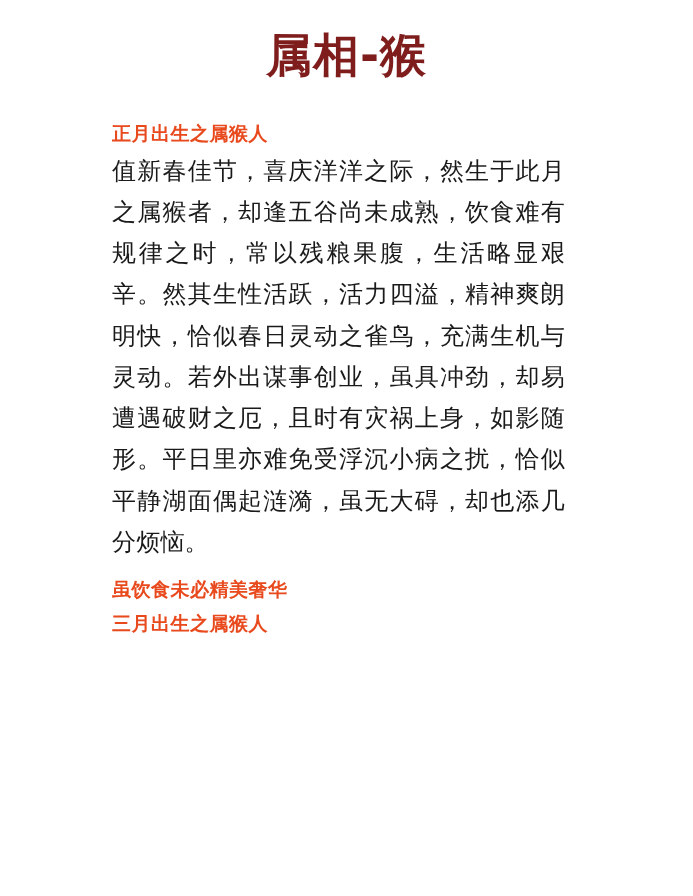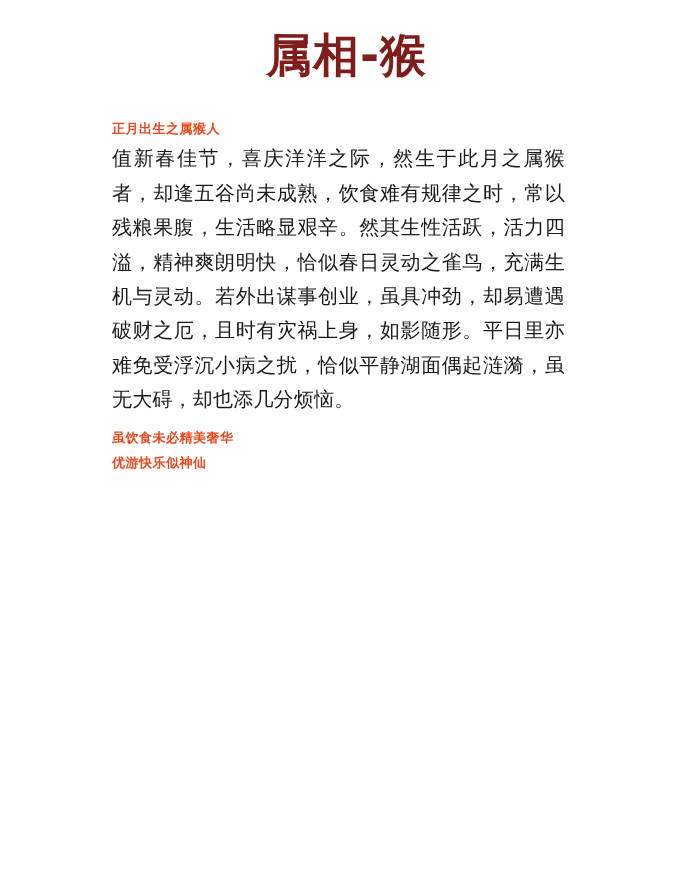--- a/index.html
+++ b/index.html
@@ -36,28 +36,28 @@
     padding: 0 112px 0 112px;
     margin-top: 36px;
     box-sizing: border-box;
   }
   .section {
     margin-bottom: 4px;
   }
   .section-heading {
     color: #e8491d;
     font-weight: bold;
-    font-size: 13px;
+    font-size: 19px;
     line-height: 1.55;
     margin: 0 0 2px 0;
     letter-spacing: 0.5px;
   }
   .section-body {
     color: #1a1a1a;
-    font-size: 20px;
+    font-size: 24px;
     line-height: 1.72;
     margin: 0 16px 12px 0;
     text-align: justify;
     text-justify: inter-ideograph;
     letter-spacing: 0.2px;
     word-break: break-all;
   }
   .section:last-child .section-body {
     margin-bottom: 0;
   }
@@ -74,17 +74,17 @@
     <div class="section">
       <div class="section-heading">正月出生之属猴人</div>
       <p class="section-body">值新春佳节，喜庆洋洋之际，然生于此月之属猴者，却逢五谷尚未成熟，饮食难有规律之时，常以残粮果腹，生活略显艰辛。然其生性活跃，活力四溢，精神爽朗明快，恰似春日灵动之雀鸟，充满生机与灵动。若外出谋事创业，虽具冲劲，却易遭遇破财之厄，且时有灾祸上身，如影随形。平日里亦难免受浮沉小病之扰，恰似平静湖面偶起涟漪，虽无大碍，却也添几分烦恼。</p>
     </div>
 
     <div class="section">
       <div class="section-heading">虽饮食未必精美奢华</div>
     </div>
 
     <div class="section">
-      <div class="section-heading">优游快乐似神仙</div>
+      <div class="section-heading">三月出生之属猴人</div>
     </div>
 
   </div>
 </div>
 
 </body></html>

